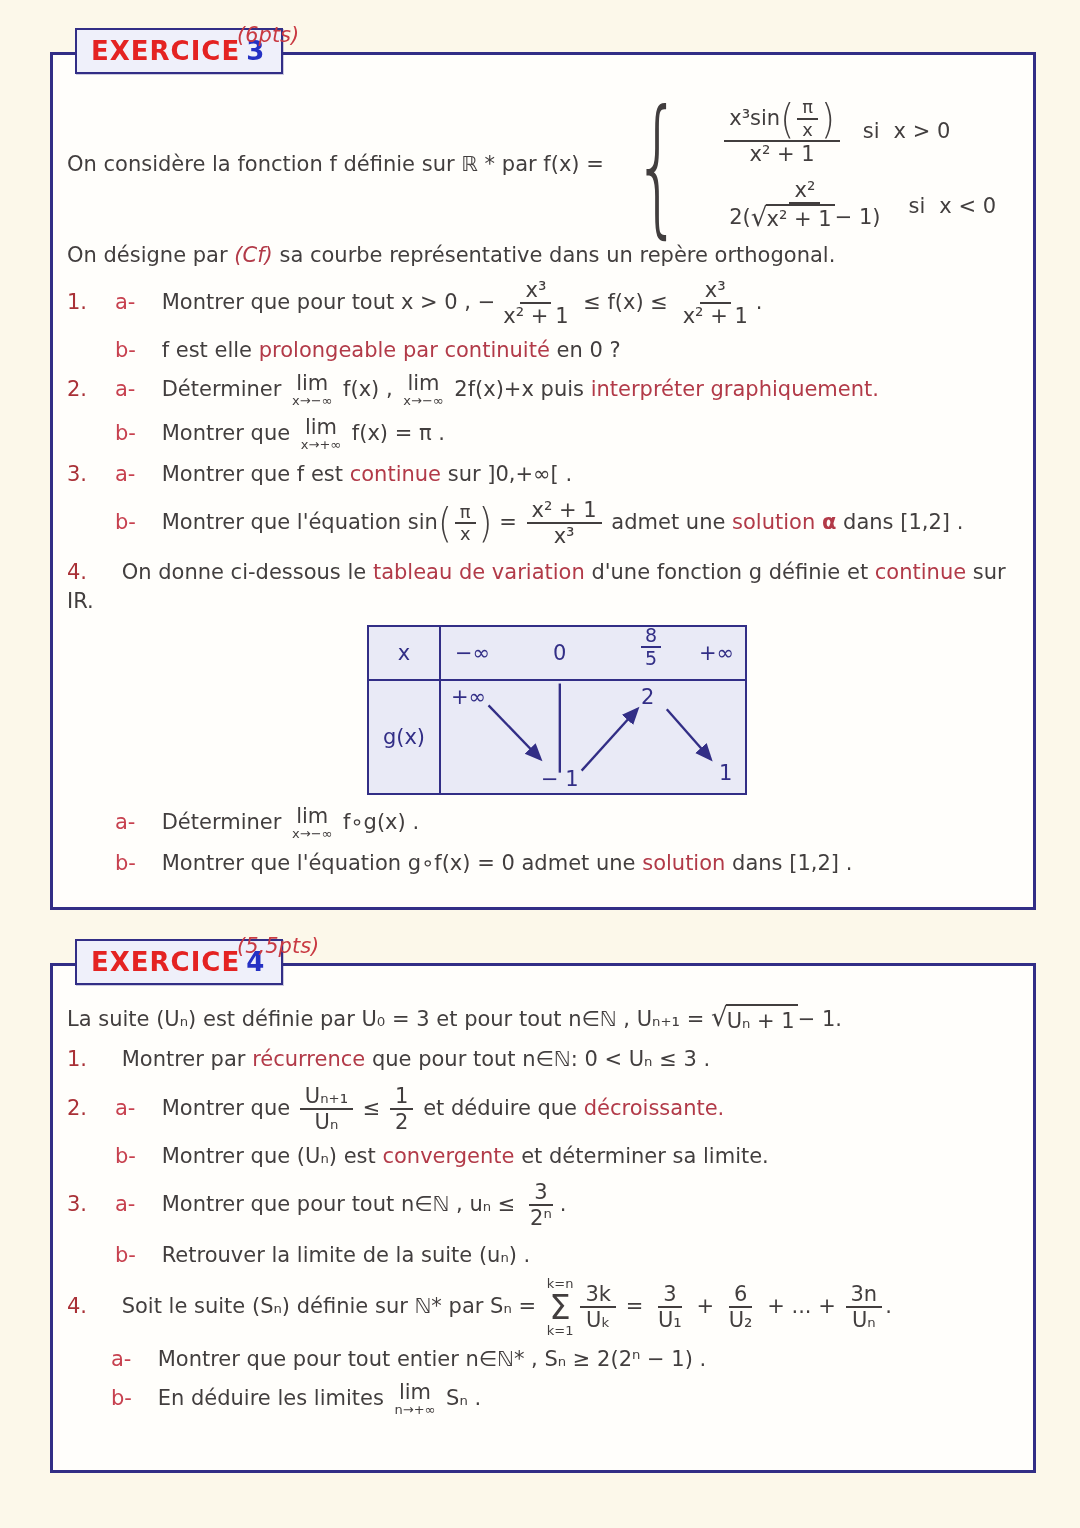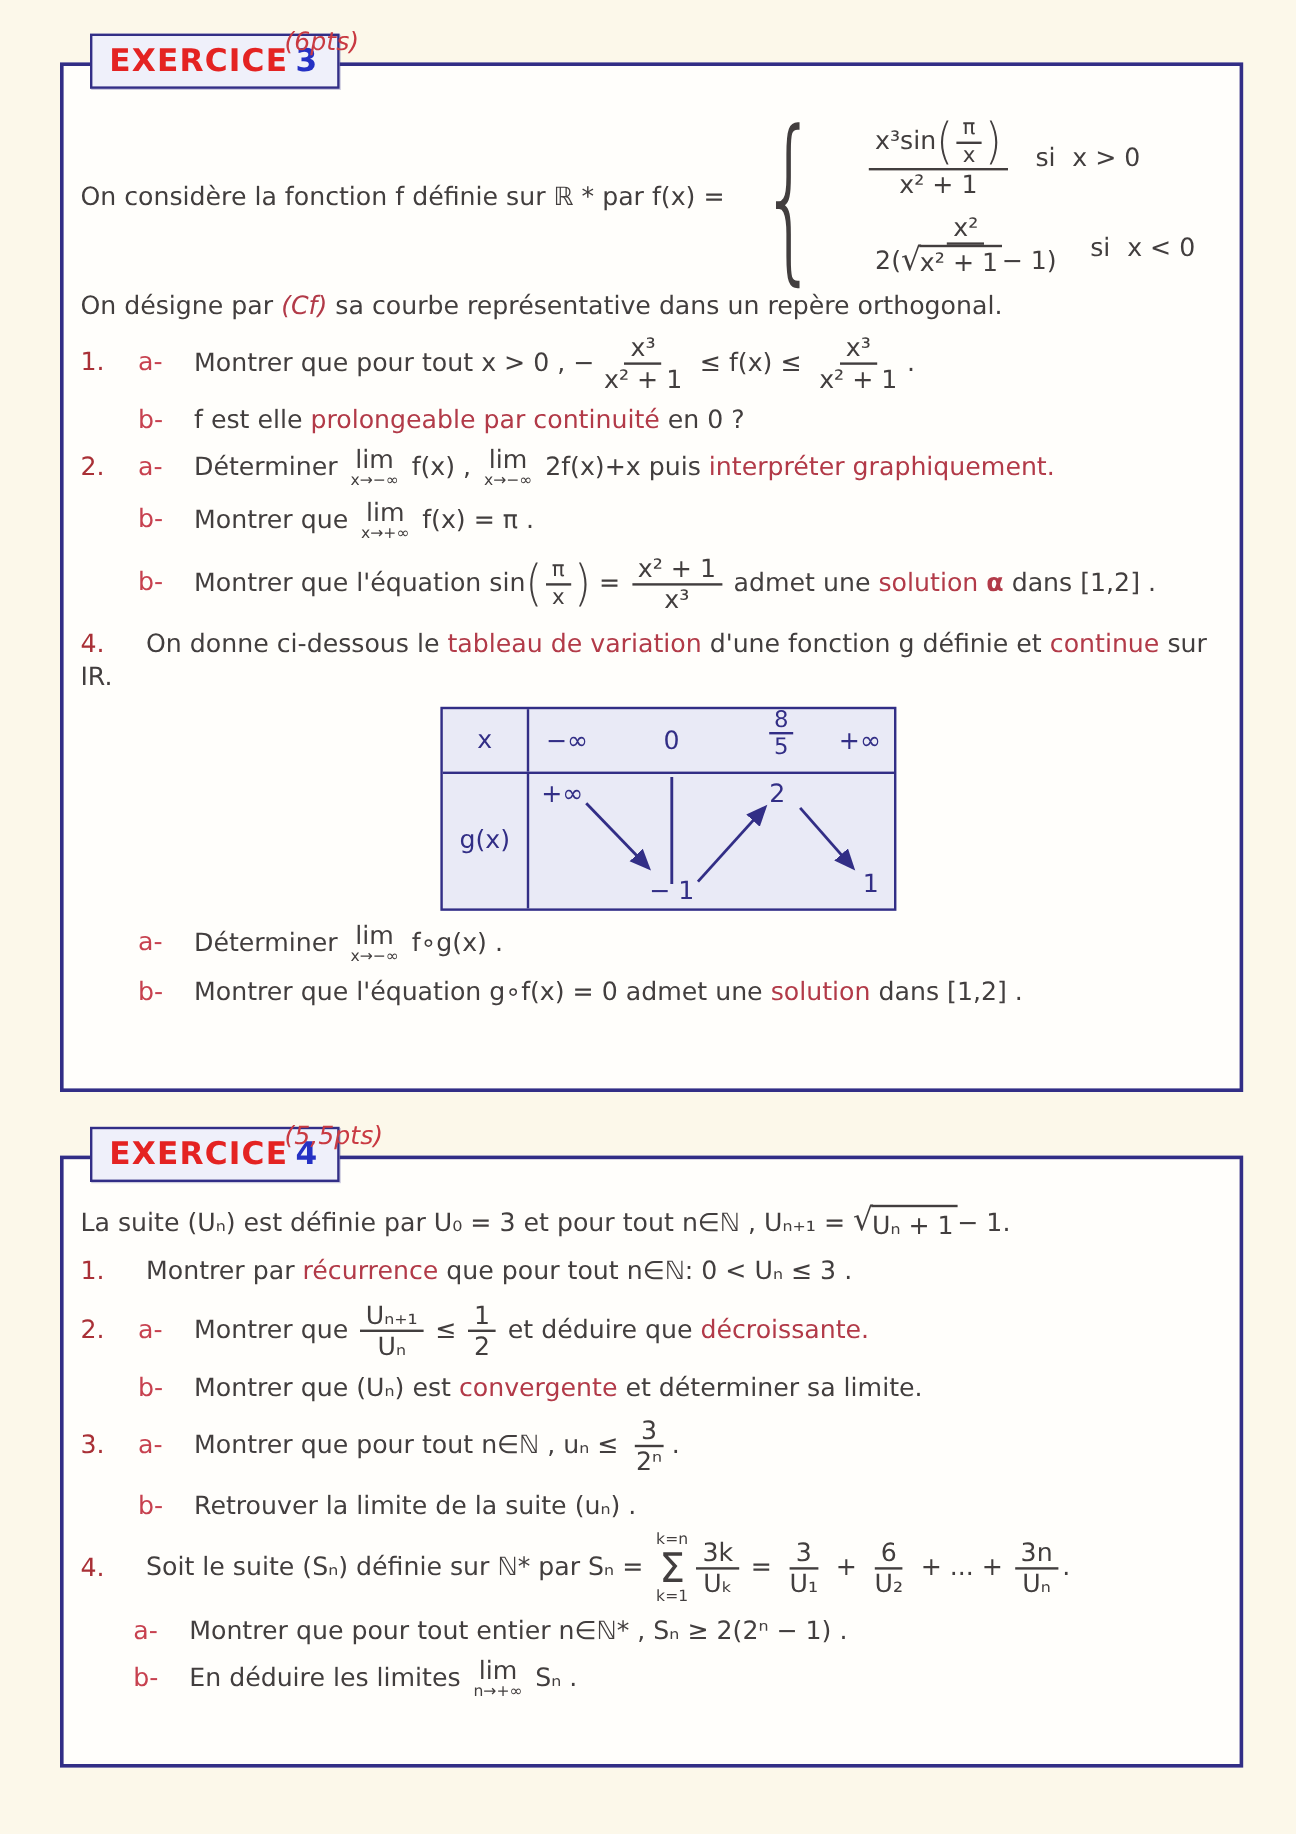--- a/index.html
+++ b/index.html
@@ -198,20 +198,27 @@
       <div class="line ind2">
         <span class="tag">b-</span>
         <span>Montrer que</span>
         <span class="lim">
             <span class="lw">lim</span>
             <span class="ls">x→+∞</span>
           </span>
         <span>f(x) = π .</span>
       </div>
 
+      <div class="line">
+        <span class="qnum">3.</span><span class="tag">a-</span>
+        <span>Montrer que f est</span>
+        <span class="kw">continue</span>
+        <span>sur</span>
+        <span>]0,+∞[ .</span>
+      </div>
 
       <div class="line ind2 m10">
         <span class="tag">b-</span>
         <span>Montrer que l'équation</span>
         <span>sin</span><span class="pgroup">
             <span class="bp">(</span>
             <span class="frac sm">
               <span class="fn">π</span>
               <span class="fd">x</span>
             </span>

